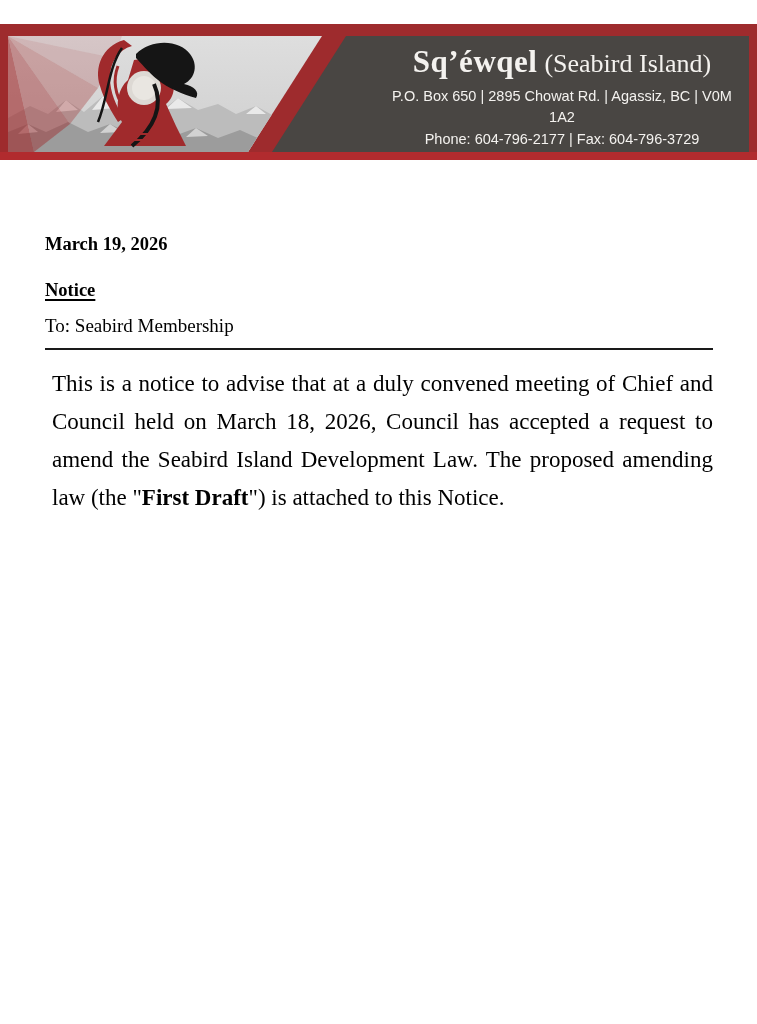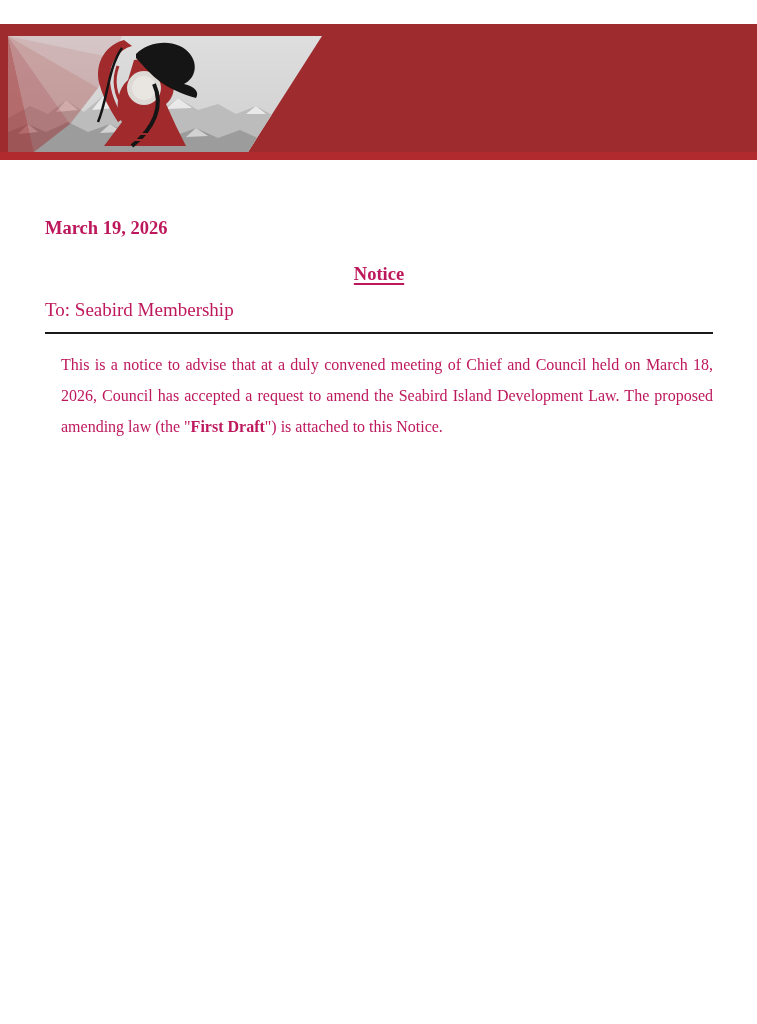--- a/index.html
+++ b/index.html
@@ -18,28 +18,28 @@
         clip-path:polygon(74px 0,100% 0,100% 100%,0 100%);}
   .bottom-strip{position:absolute;left:0;right:0;bottom:0;height:8px;background:#b12b2e;}
   .contact{position:absolute;right:14px;top:9px;width:346px;text-align:center;color:#f4f2ef;}
   .org-line{font-family:"Liberation Serif",serif;white-space:nowrap;line-height:34px;}
   .org-name{font-weight:bold;font-size:31px;letter-spacing:.5px;}
   .org-suffix{font-size:26px;margin-left:7px;}
   .addr{font-family:"Liberation Sans",sans-serif;font-size:14.5px;line-height:21px;margin-top:2px;}
   .phone{font-family:"Liberation Sans",sans-serif;font-size:14.5px;line-height:21px;margin-top:1px;}
   .web{font-family:"Liberation Sans",sans-serif;font-size:13.5px;line-height:20px;margin-top:1px;}
   
-  .content{position:absolute;left:45px;right:44px;top:217px;color:#be185d;}
+  .content{position:absolute;left:45px;right:44px;top:233px;color:#000000;}
   .date{font-weight:bold;font-size:18.5px;line-height:22px;}
-  .doc-title{text-align:center;font-weight:bold;font-size:18.5px;line-height:22px;margin-top:24px;
+  .doc-title{text-align:left;font-weight:bold;font-size:18.5px;line-height:22px;margin-top:24px;
         }
   .doc-title span{text-decoration:underline;text-decoration-thickness:2px;text-underline-offset:3px;}
   .recipient{font-size:19px;line-height:24px;margin-top:13px;padding-bottom:10px;
         border-bottom:2px solid #1a1a1a;}
-  .para{font-size:16px;line-height:31px;text-align:justify;margin:15px 0 0 16px;}
+  .para{font-size:23px;line-height:38px;text-align:justify;margin:15px 0 0 7px;}
   .para span.b{font-weight:bold;}
 </style>
 </head>
 <body>
 
 <div class="page">
 
   <header class="banner">
 
     <div class="photo-panel">
@@ -65,20 +65,30 @@
         <path d="M40,28 C34,44 38,58 46,70" stroke="#a02a2c" stroke-width="3" fill="none"></path>
         <path d="M56,22 L84,18 L90,36 C98,44 98,58 88,66 L98,88 L108,108 L26,108 L44,84 C36,70 40,50 50,42 Z" fill="#a02a2c"></path>
         <circle cx="66" cy="50" r="17" fill="#ddd9d4"></circle>
         <circle cx="66" cy="50" r="12" fill="#e9e6e1"></circle>
         <path d="M58,16 C74,0 102,2 112,16 C120,26 118,40 106,46 C116,48 122,54 118,60 C104,56 90,50 80,42 C70,34 62,24 58,20 Z" fill="#151515"></path>
         <path d="M76,46 C86,68 76,90 54,108" stroke="#151515" stroke-width="4" fill="none"></path>
         <path d="M54,96 h24 M50,102 h32" stroke="#a02a2c" stroke-width="2"></path>
       </svg>
     </div>
 
+    <div class="gray-panel">
+      <div class="contact">
+        <div class="org-line">
+          <span class="org-name">Sq’éwqel</span><span class="org-suffix">(Seabird Island)</span>
+        </div>
+        <div class="addr">P.O. Box 650 | 2895 Chowat Rd. | Agassiz, BC | V0M 1A2</div>
+        <div class="phone">Phone: 604-796-2177 | Fax: 604-796-3729</div>
+        <div class="web">www.seabirdisland.ca</div>
+      </div>
+    </div>
 
     <div class="bottom-strip"></div>
   </header>
 
   <main class="content">
     <div class="date">March 19, 2026</div>
     <div class="doc-title">
       <span>Notice</span>
     </div>
     <div class="recipient">To: Seabird Membership</div>

